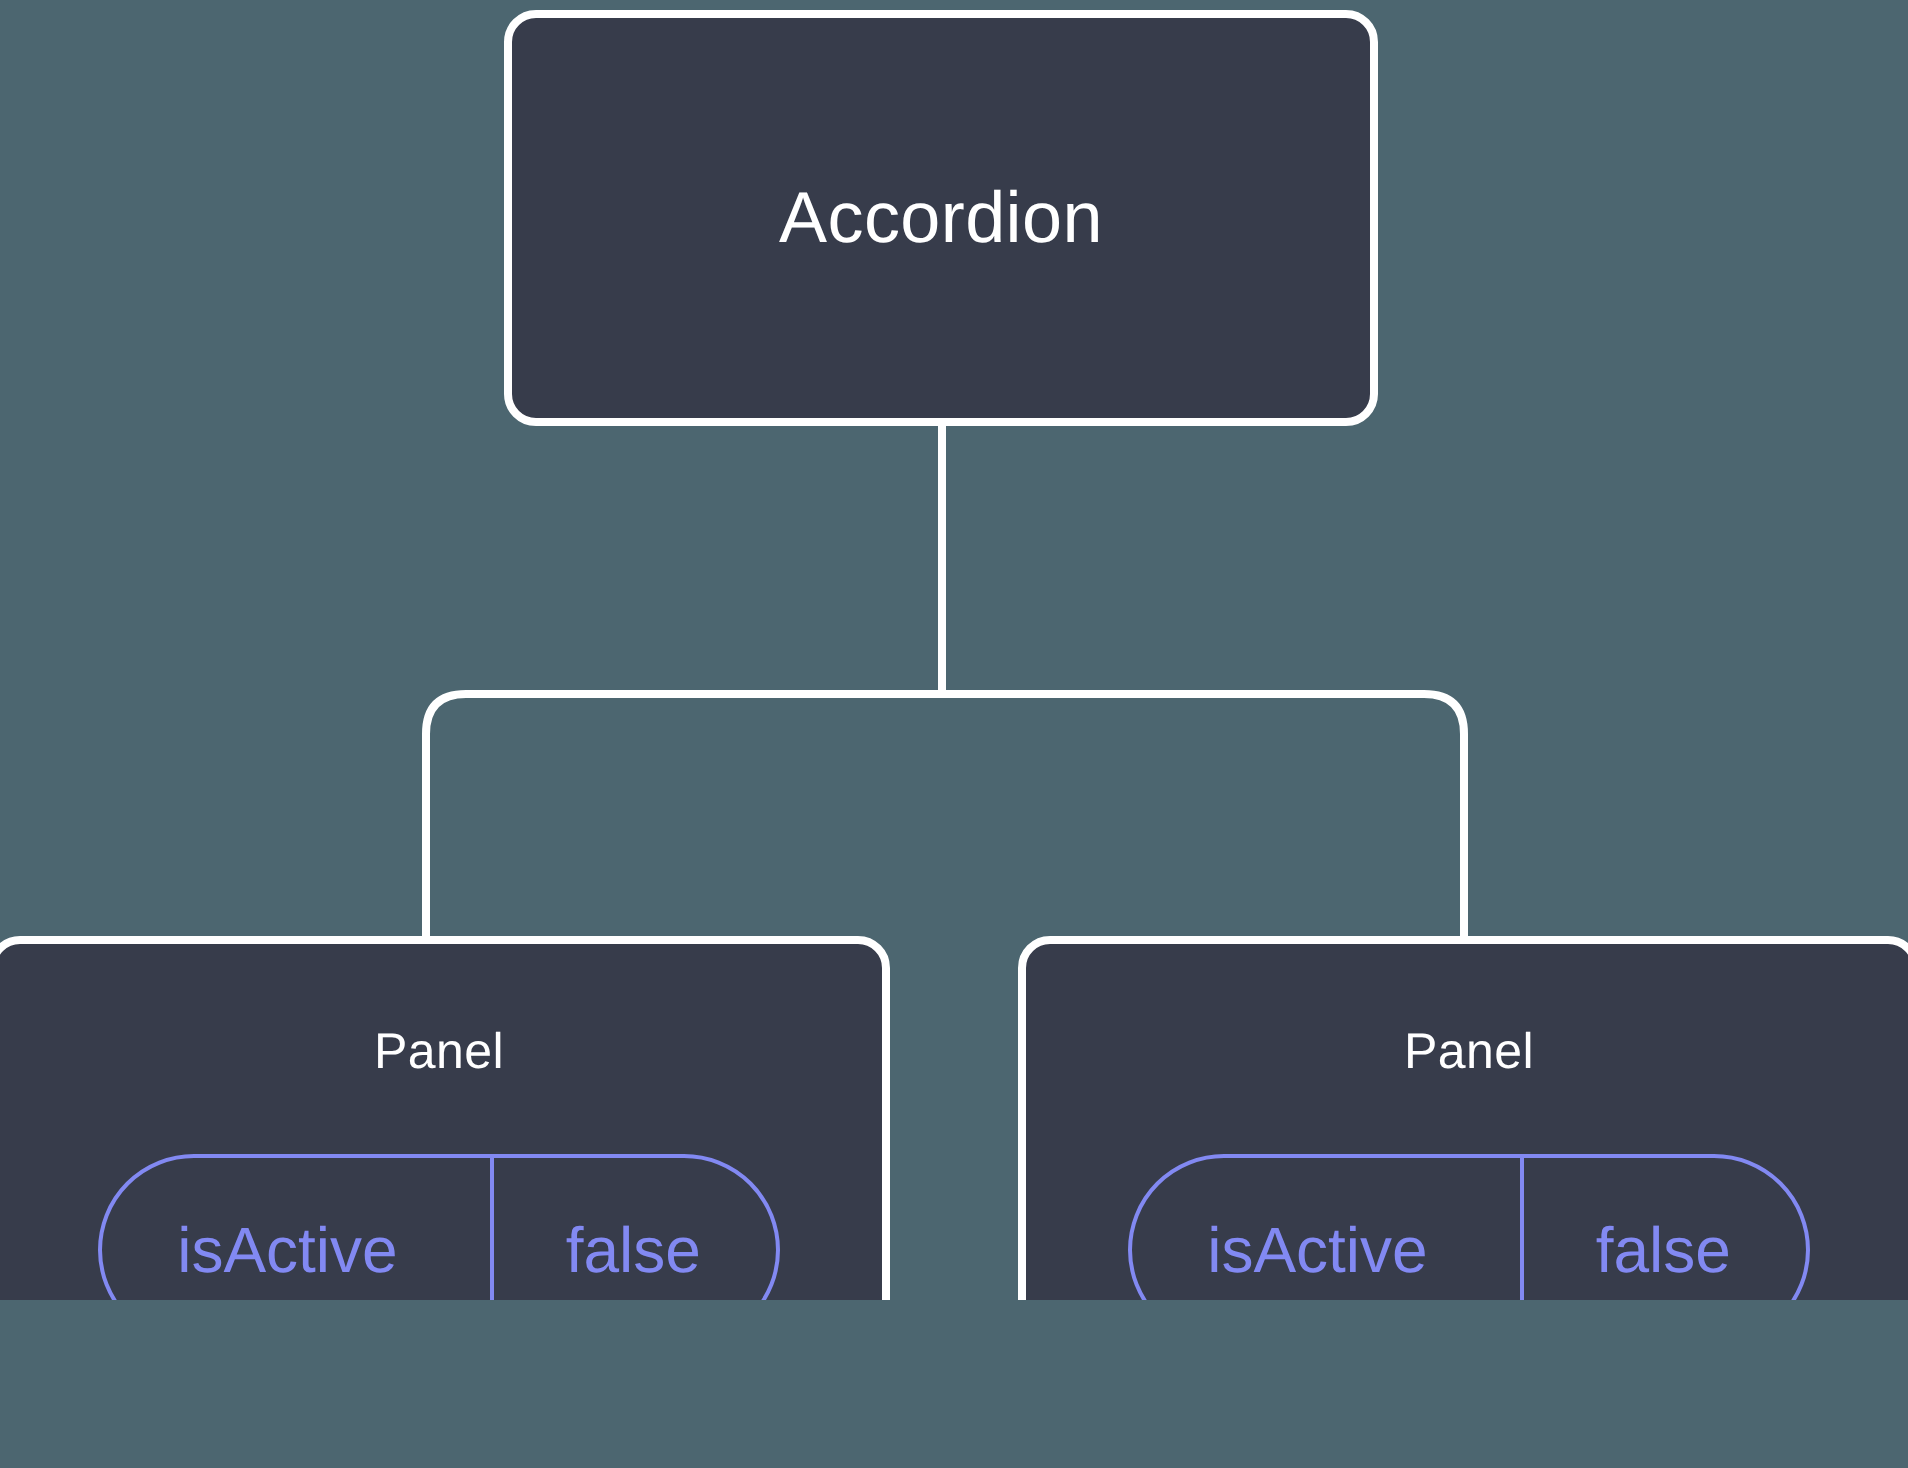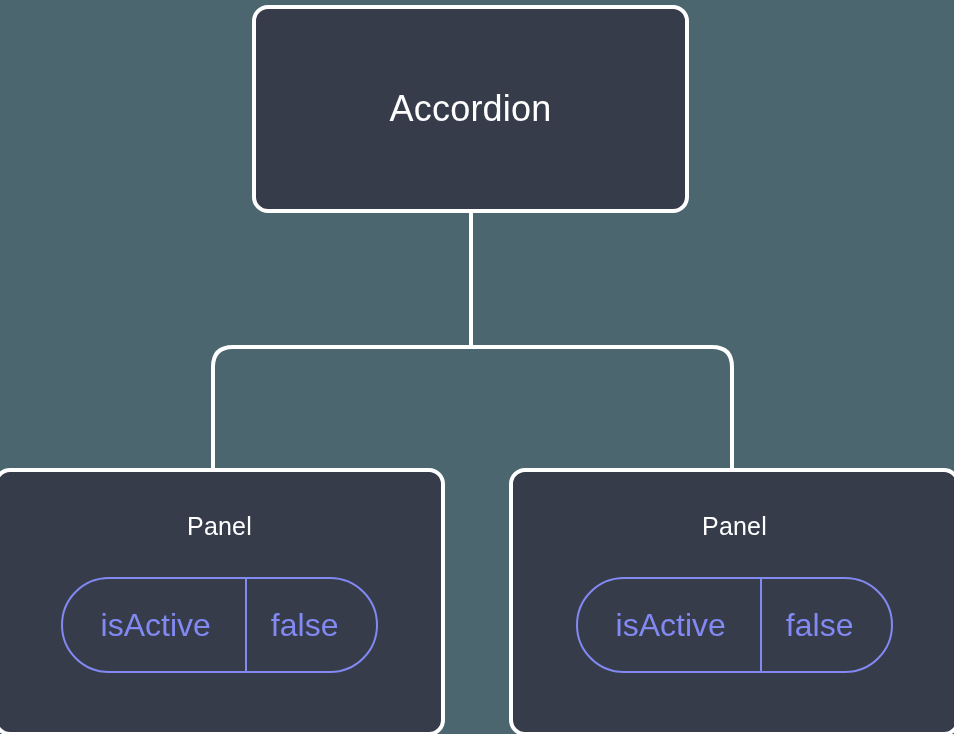--- a/index.html
+++ b/index.html
@@ -12,21 +12,21 @@
     height: 734px;
     overflow: hidden;
     background: #4c6670;
     font-family: "Liberation Sans", sans-serif;
     -webkit-font-smoothing: antialiased;
   }
 
   #canvas {
     position: relative;
     width: 954px;
-    height: 734px;
+    height: 650px;
     overflow: hidden;
   }
 
   
   #connectors {
     position: absolute;
     left: 0;
     top: 0;
     width: 954px;
     height: 734px;
@@ -106,25 +106,25 @@
     align-items: center;
     justify-content: center;
     color: #8289f2;
     font-size: 32px;
     line-height: 1;
     white-space: nowrap;
     box-sizing: border-box;
   }
 
   .prop-key {
-    padding: 0 34px 0 38px;
+    padding: 0 46px 0 38px;
   }
 
   .prop-value {
-    padding: 0 38px 0 24px;
+    padding: 0 38px 0 36px;
     border-left: 2px solid #8289f2;
   }
 </style>
 </head>
 <body>
 
 <div id="canvas">
 
   <svg id="connectors" width="954" height="734" viewBox="0 0 954 734" fill="none">
 

